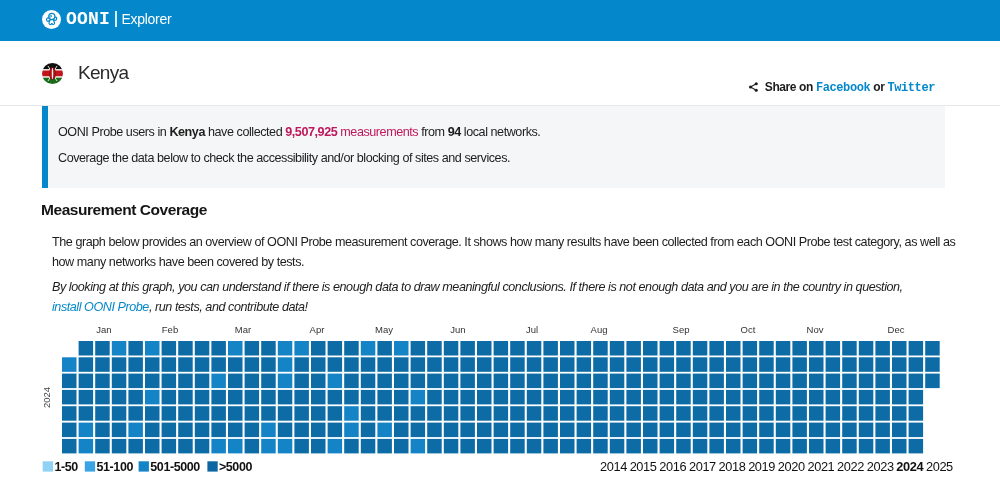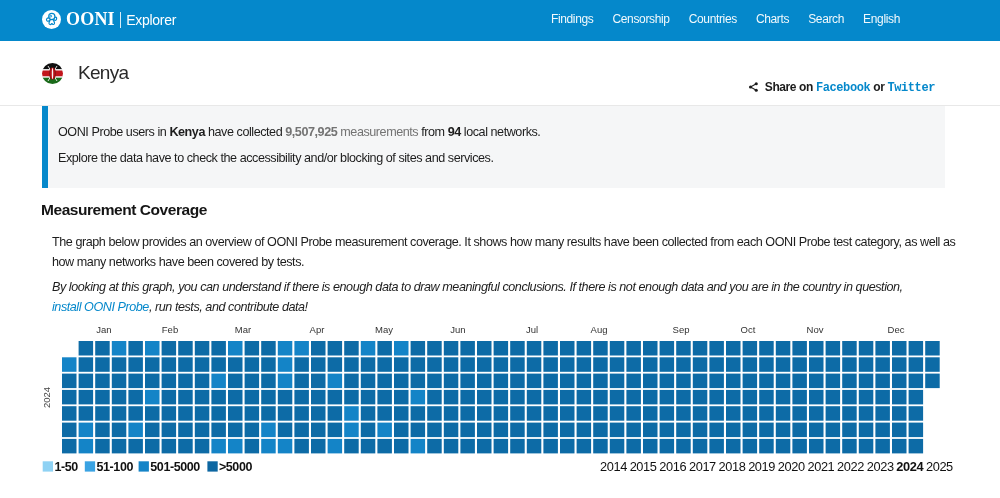--- a/index.html
+++ b/index.html
@@ -1,35 +1,35 @@
 <!DOCTYPE html>
 <html><head>
 <meta charset="utf-8">
 <style>
 * { margin:0; padding:0; box-sizing:border-box; }
 html,body { width:1000px; height:498px; background:#fff; font-family:"Liberation Sans",sans-serif; overflow:hidden; }
 body { position:relative; }
 .topbar { position:absolute; left:0; top:0; width:1000px; height:41px; background:#0588CB; }
 .brand { position:absolute; left:42px; top:9px; display:flex; align-items:center; }
-.ooni { font-family:Liberation Serif, serif; font-weight:bold; color:#fff; font-size:18px; letter-spacing:0.2px; margin-left:5px; }
+.ooni { font-family:Liberation Mono, monospace; font-weight:bold; color:#fff; font-size:18px; letter-spacing:0.2px; margin-left:5px; }
 .sep { display:inline-block; width:1.5px; height:16px; background:rgba(255,255,255,0.85); margin-left:5px; margin-right:5px; }
 .explorer { color:#fff; font-size:14px; font-weight:normal; letter-spacing:-0.3px; }
 .topnav { position:absolute; right:100px; top:-1.5px; height:41px; display:flex; align-items:center; gap:19px; }
 .topnav a { color:rgba(255,255,255,0.95); font-size:12px; letter-spacing:-0.35px; text-decoration:none; }
 .subnav { position:absolute; left:0; top:41px; width:1000px; height:65px; background:#fff; border-bottom:1px solid #e8e8e8; }
 
 .cname { position:absolute; left:78px; top:21px; font-size:19px; letter-spacing:-0.7px; color:#2a2a2a; }
 .sublinks { position:absolute; top:13px; right:72px; display:flex; gap:33px; }
 .sublinks a { color:#0588CB; font-size:13px; font-weight:bold; letter-spacing:-0.5px; text-decoration:none; }
 .sharerow { position:absolute; top:39px; right:65px; font-size:12px; color:#1c1c1c; font-weight:bold; letter-spacing:-0.4px; }
 .sharerow a { color:#0588CB; text-decoration:none;font-family:Liberation Mono, monospace; }
 .sharerow .or { font-weight:bold; }
 .infobox { position:absolute; left:42px; top:106px; width:903px; height:82px; background:#f5f6f7; border-left:6.5px solid #0588CB; padding:18.5px 0 0 10px; font-size:12.6px; color:#1d1d1d; letter-spacing:-0.45px; white-space:nowrap; }
 .infobox p+p { margin-top:12.5px; }
-.infobox a { color:#737373; text-decoration:none; }
+.infobox a { color:#be185d; text-decoration:none; }
 h2.mc { position:absolute; left:41px; top:201px; font-size:15.5px; letter-spacing:-0.45px; color:#151515; font-family:"Liberation Sans",sans-serif; }
 .para { position:absolute; left:41px; white-space:nowrap; font-size:12.6px; line-height:20px; color:#1d1d1d; letter-spacing:-0.45px;margin-left:11px; }
 .para a { color:#0588CB; text-decoration:none; }
 #p1 { top:232px; }
 #p2 { top:277px;font-style:italic; }
 </style>
 </head>
 <body>
 <div class="topbar">
   <div class="brand">
@@ -40,28 +40,20 @@
         <path d="M8.7 9.9 C6.1 9.7 5 11.9 6.1 13.4 C7.1 14.7 9 14.3 9.4 13"></path>
         <path d="M16.2 9.5 C17.8 8 19 9.9 18.3 11.8 C17.7 13.4 16 13.5 15.6 12.3"></path>
         <path d="M10.5 12.1 C9.7 14.9 8.2 15.7 9 17.4 C9.8 18.9 11.8 18.6 12.1 17.2"></path>
         <path d="M14 12.2 C14.9 14.7 16.4 15.4 15.7 17.2 C15 18.8 13 18.5 12.8 17.2"></path>
       </g>
       <circle cx="11" cy="7.8" r="1.2" fill="none" stroke="#0588CB" stroke-width="1.1"></circle>
     </svg>
     <span class="ooni">OONI</span>
       <span class="sep"></span>
       <span class="explorer">Explorer</span>
-  </div>
-  <div class="topnav">
-    <a>Findings</a>
-      <a>Censorship</a>
-      <a>Countries</a>
-      <a>Charts</a>
-      <a>Search</a>
-      <a>English</a>
   </div>
 </div>
 <div class="subnav">
   <svg style="position:absolute;left:42px;top:21.5px" width="21" height="21" viewBox="0 0 21 21">
     <defs>
         <clipPath id="fc">
           <circle cx="10.5" cy="10.5" r="10.5"></circle>
         </clipPath>
       </defs>
     <g clip-path="url(#fc)">
@@ -84,21 +76,21 @@
           <circle cx="5.5" cy="12" r="3.4"></circle>
           <circle cx="18" cy="19" r="3.4"></circle>
         <path d="M5.5 12 L18 5" stroke="#1c1c1c" stroke-width="2.2"></path>
         <path d="M5.5 12 L18 19" stroke="#1c1c1c" stroke-width="2.2"></path>
       </g>
     </svg>Share on <a>Facebook</a> <span class="or">or</span> <a>Twitter</a>
   </div>
 </div>
 <div class="infobox">
   <p>OONI Probe users in <b>Kenya</b> have collected <a><b>9,507,925</b> measurements</a> from <b>94</b> local networks.</p>
-  <p>Explore the data have to check the accessibility and/or blocking of sites and services.</p>
+  <p>Coverage the data below to check the accessibility and/or blocking of sites and services.</p>
 </div>
 <h2 class="mc">Measurement Coverage</h2>
 <div class="para" id="p1">The graph below provides an overview of OONI Probe measurement coverage. It shows how many results have been collected from each OONI Probe test category, as well as<br>how many networks have been covered by tests.</div>
 <div class="para" id="p2">By looking at this graph, you can understand if there is enough data to draw meaningful conclusions. If there is not enough data and you are in the country in question,<br><a>install OONI Probe</a>, run tests, and contribute data!</div>
 <svg style="position:absolute;left:0;top:320px" width="1000" height="178" viewBox="0 320 1000 178" font-family="Liberation Sans, sans-serif">
     <rect x="62.0" y="357.3" width="14.5" height="14.5" fill="#1484c7"></rect>
     <rect x="62.0" y="373.6" width="14.5" height="14.5" fill="#0d6ba6"></rect>
     <rect x="62.0" y="389.9" width="14.5" height="14.5" fill="#0d6ba6"></rect>
     <rect x="62.0" y="406.2" width="14.5" height="14.5" fill="#0d6ba6"></rect>
     <rect x="62.0" y="422.6" width="14.5" height="14.5" fill="#0d6ba6"></rect>

